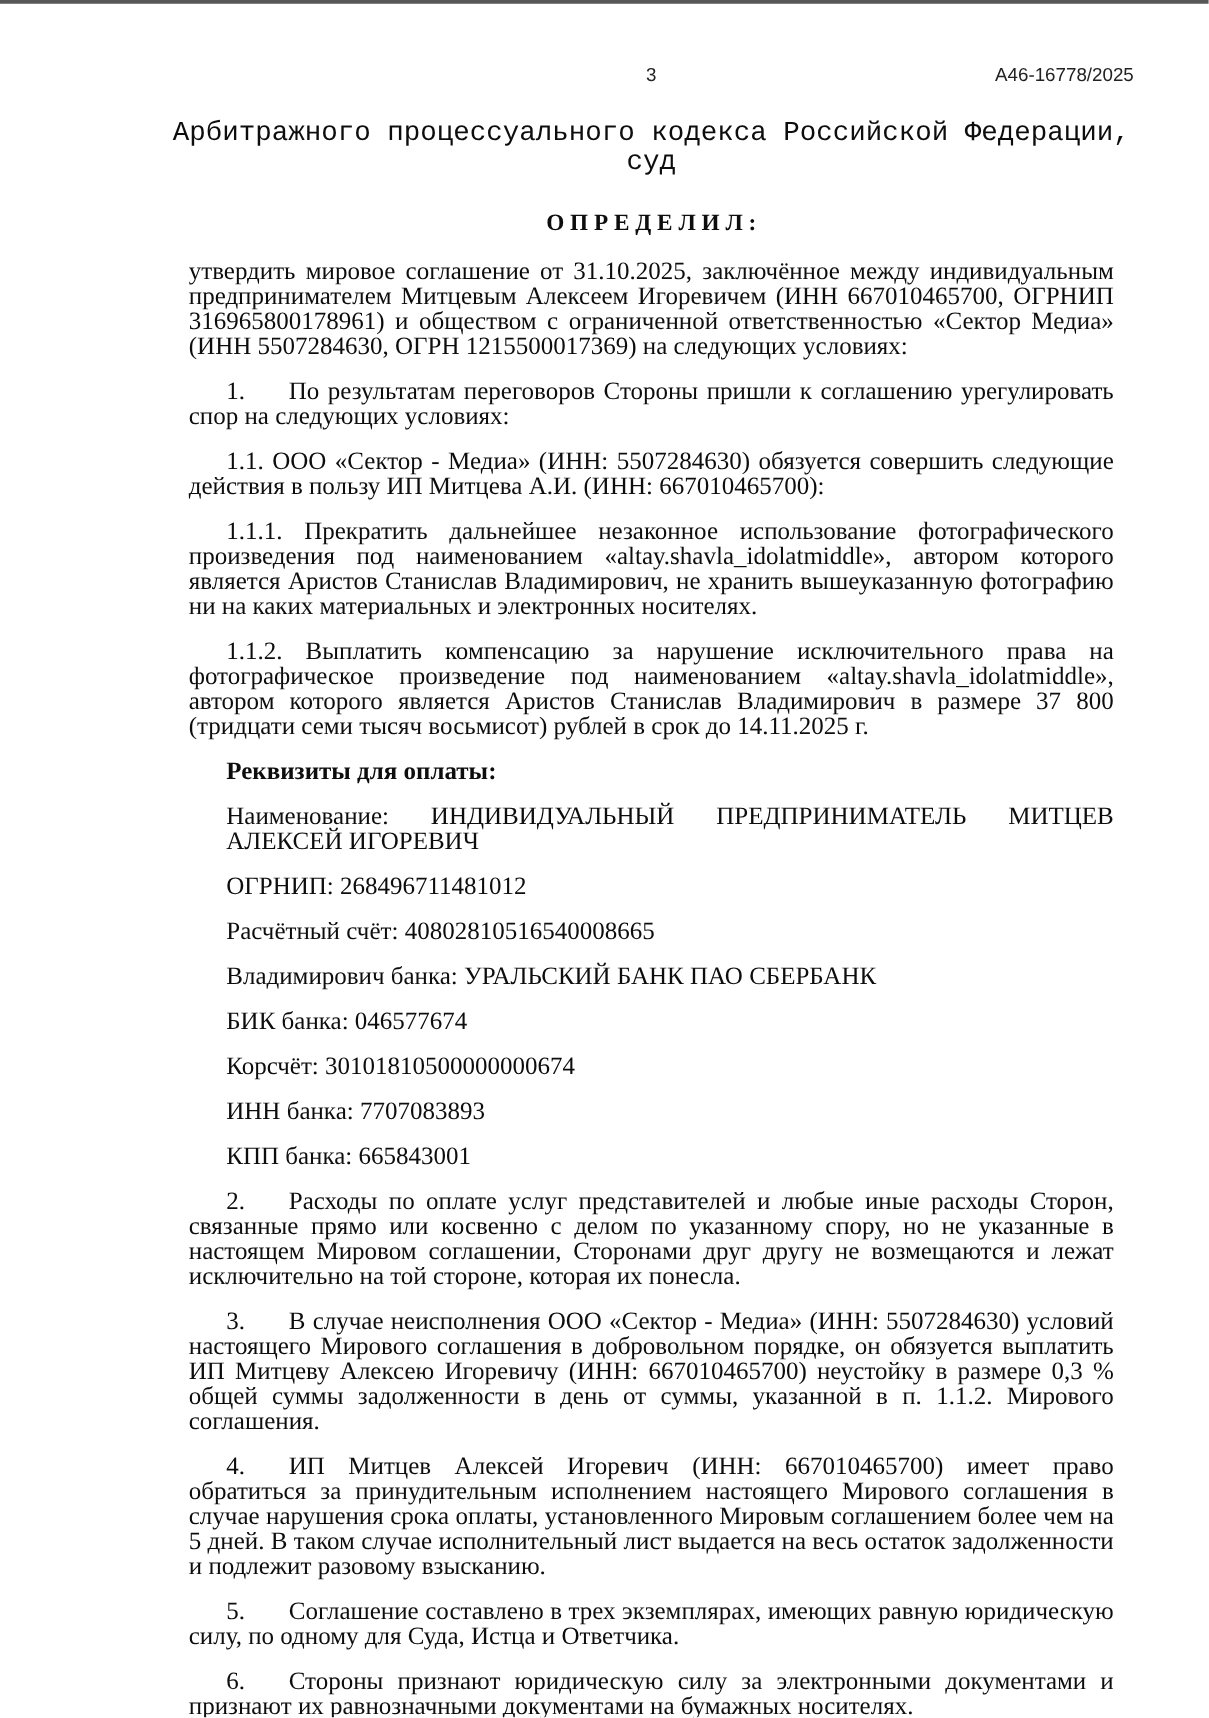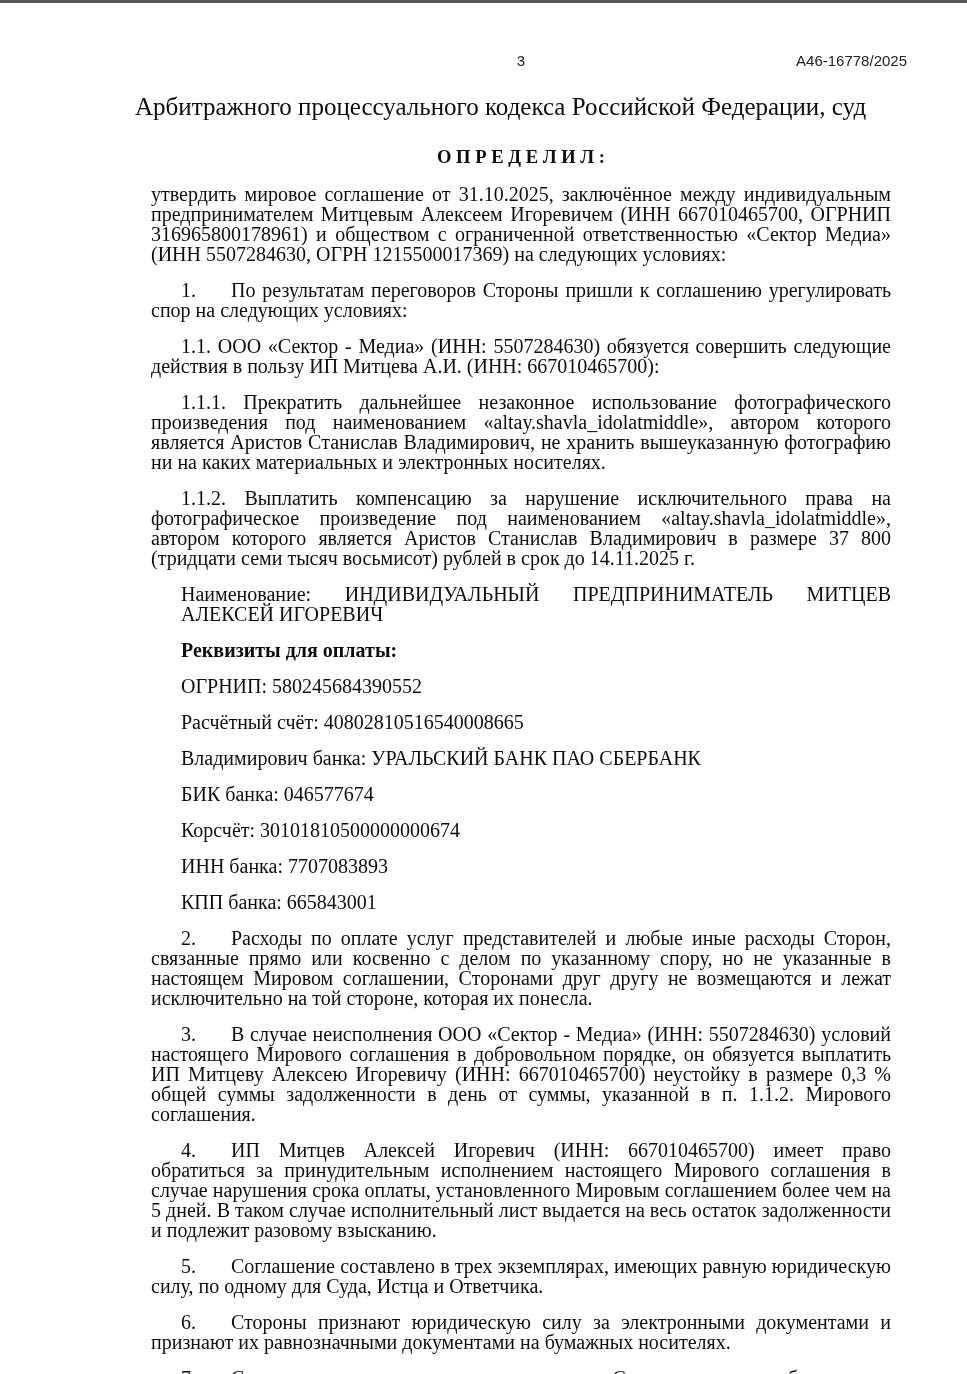--- a/index.html
+++ b/index.html
@@ -39,23 +39,24 @@
     text-align: center;
   }
   .page-header .casenum {
     position: absolute;
     right: 0;
     top: 0;
     text-align: right;
   }
   .pre-heading {
     margin: 25px 0 0 0;
-    font-size: 25px;
+    font-size: 22px;
     line-height: 22.7px;
-    text-align: left;
+    text-align: center;
+    font-family: Liberation Mono, monospace;
   }
   .ruling-heading {
     margin: 27px 0 3px 0;
     font-size: 18.6px;
     line-height: 22.7px;
     font-weight: bold;
     text-align: center;
   }
   p.body {
     margin: 16px;
@@ -97,24 +98,24 @@
     <p class="body">утвердить мировое соглашение от 31.10.2025, заключённое между индивидуальным предпринимателем Митцевым Алексеем Игоревичем (ИНН 667010465700, ОГРНИП 316965800178961) и обществом с ограниченной ответственностью «Сектор Медиа» (ИНН 5507284630, ОГРН 1215500017369) на следующих условиях:</p>
 
     <p class="body indent"><span class="pnum">1.</span><span>По результатам переговоров Стороны пришли к соглашению урегулировать спор на следующих условиях:</span></p>
 
     <p class="body indent">1.1. ООО «Сектор - Медиа» (ИНН: 5507284630) обязуется совершить следующие действия в пользу ИП Митцева А.И. (ИНН: 667010465700):</p>
 
     <p class="body indent">1.1.1. Прекратить дальнейшее незаконное использование фотографического произведения под наименованием «altay.shavla_idolatmiddle», автором которого является Аристов Станислав Владимирович, не хранить вышеуказанную фотографию ни на каких материальных и электронных носителях.</p>
 
     <p class="body indent">1.1.2. Выплатить компенсацию за нарушение исключительного права на фотографическое произведение под наименованием «altay.shavla_idolatmiddle», автором которого является Аристов Станислав Владимирович в размере 37 800 (тридцати семи тысяч восьмисот) рублей в срок до 14.11.2025 г.</p>
 
+    <p class="body indent bold">Реквизиты для оплаты:</p>
+
     <p class="body req">Наименование: ИНДИВИДУАЛЬНЫЙ ПРЕДПРИНИМАТЕЛЬ МИТЦЕВ АЛЕКСЕЙ ИГОРЕВИЧ</p>
-
-    <p class="body indent bold">Реквизиты для оплаты:</p>
-    <p class="body req">ОГРНИП: 580245684390552</p>
+    <p class="body req">ОГРНИП: 268496711481012</p>
     <p class="body req">Расчётный счёт: 40802810516540008665</p>
     <p class="body req">Владимирович банка: УРАЛЬСКИЙ БАНК ПАО СБЕРБАНК</p>
     <p class="body req">БИК банка: 046577674</p>
     <p class="body req">Корсчёт: 30101810500000000674</p>
     <p class="body req">ИНН банка: 7707083893</p>
     <p class="body req">КПП банка: 665843001</p>
 
 
     <p class="body indent"><span class="pnum">2.</span><span>Расходы по оплате услуг представителей и любые иные расходы Сторон, связанные прямо или косвенно с делом по указанному спору, но не указанные в настоящем Мировом соглашении, Сторонами друг другу не возмещаются и лежат исключительно на той стороне, которая их понесла.</span></p>
 

